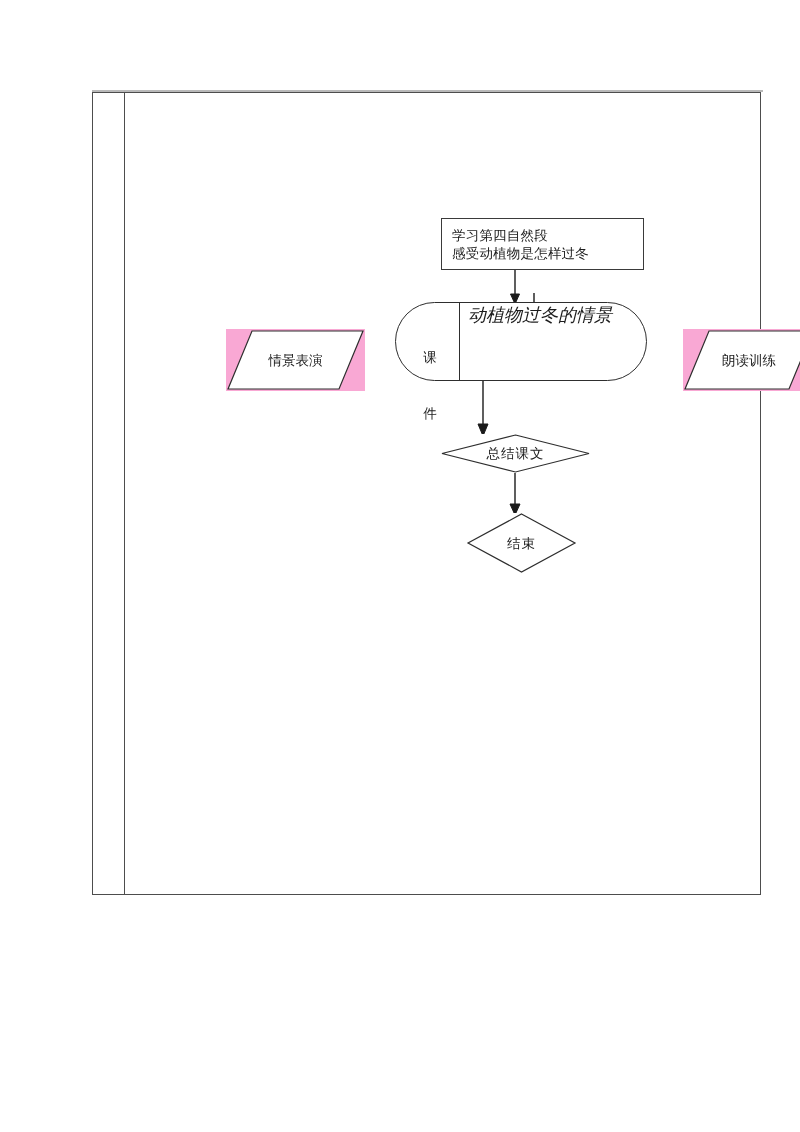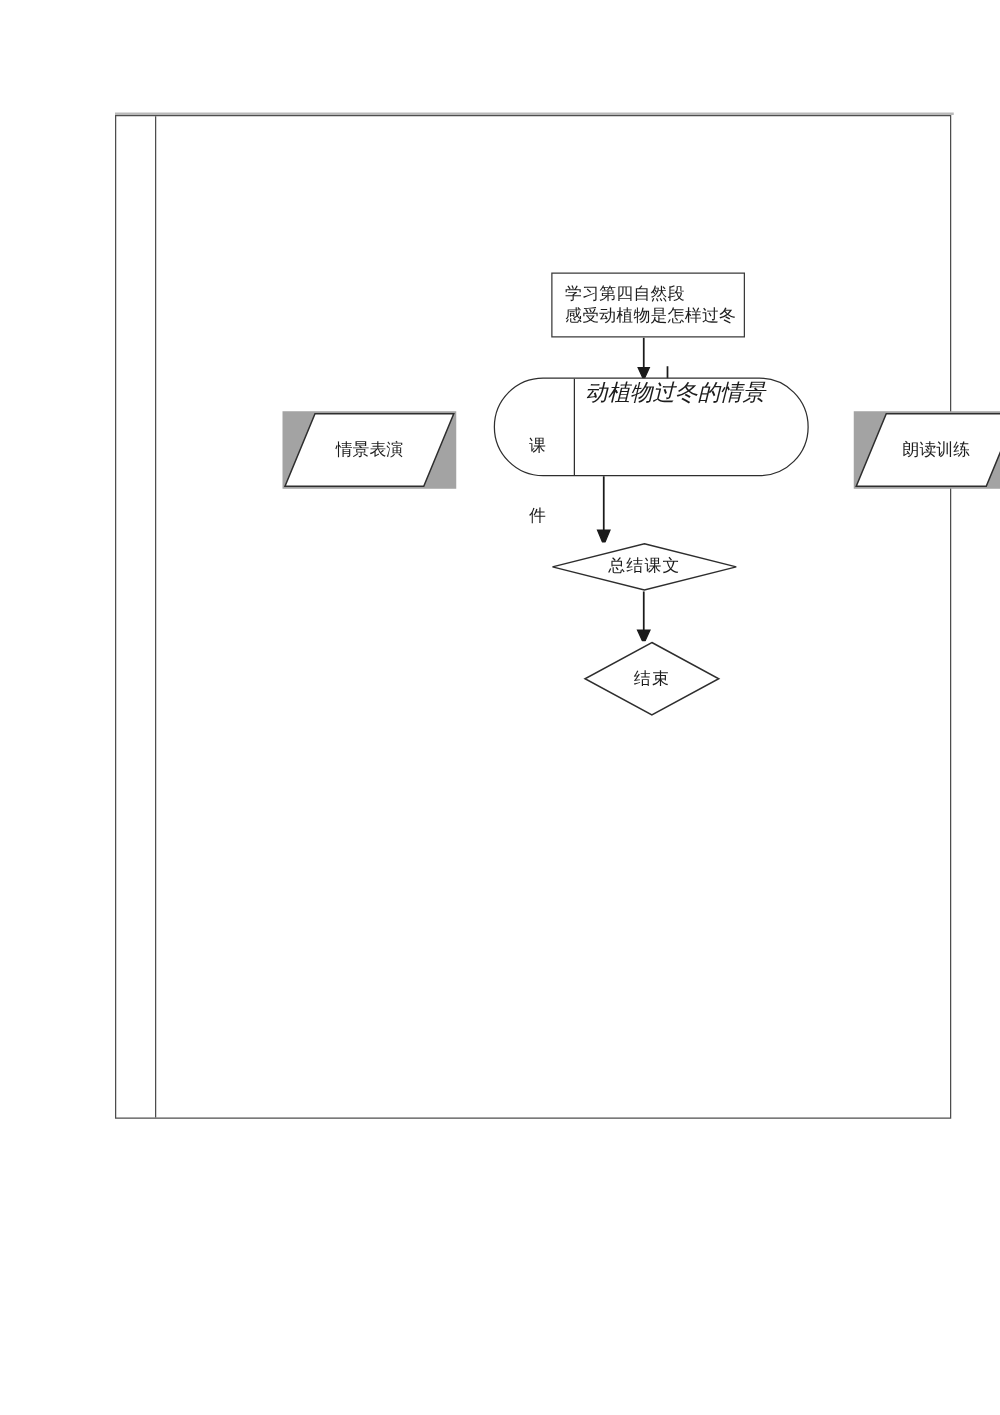--- a/index.html
+++ b/index.html
@@ -69,21 +69,21 @@
     color: #1c1c1c;
     white-space: pre;
     line-height: 1.35;
   }
 
   
   .proc-box {
     position: absolute;
     left: 348px;
     top: 125px;
-    width: 155px;
+    width: 203px;
     height: 52px;
     border: 1px solid #3a3a3a;
     box-sizing: border-box;
     background: #ffffff;
     display: flex;
     flex-direction: column;
     justify-content: center;
     padding-left: 10px;
   }
   .proc-box .line {
@@ -128,21 +128,21 @@
     left: 72px;
     top: 0;
     font-size: 18px;
     font-style: italic;
   }
 
   
   .para {
     position: absolute;
     height: 62px;
-    background: #a3a3a3;
+    background: #f9a8d4;
   }
   .para svg {
     position: absolute;
     left: 0; top: 0;
     overflow: visible;
   }
   .para .txt {
     position: absolute;
     left: 0; top: 0;
     width: 100%;

